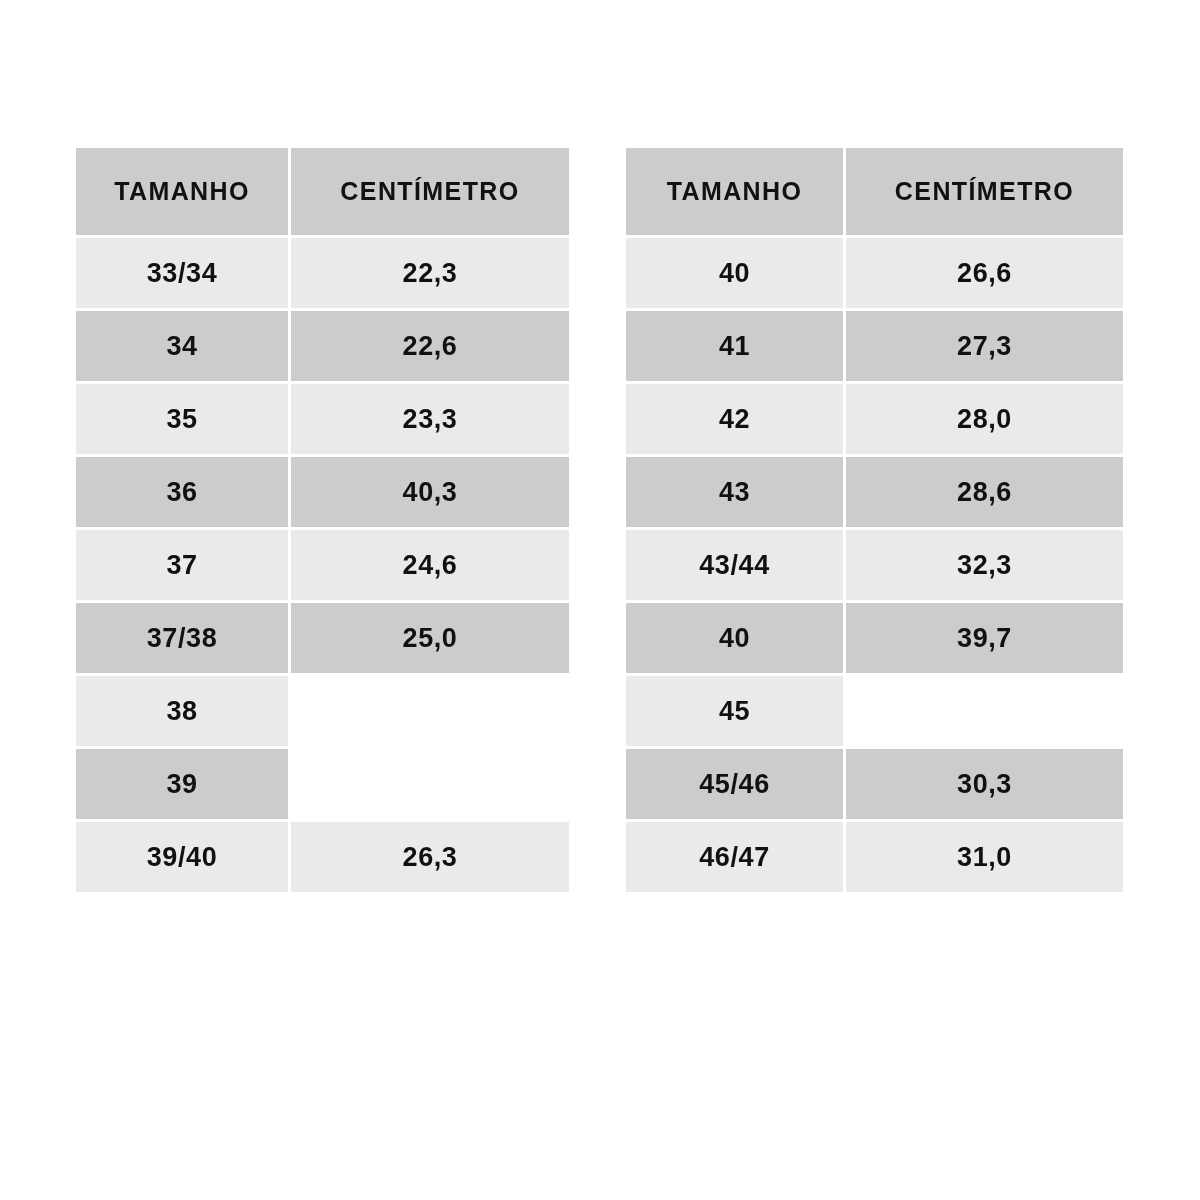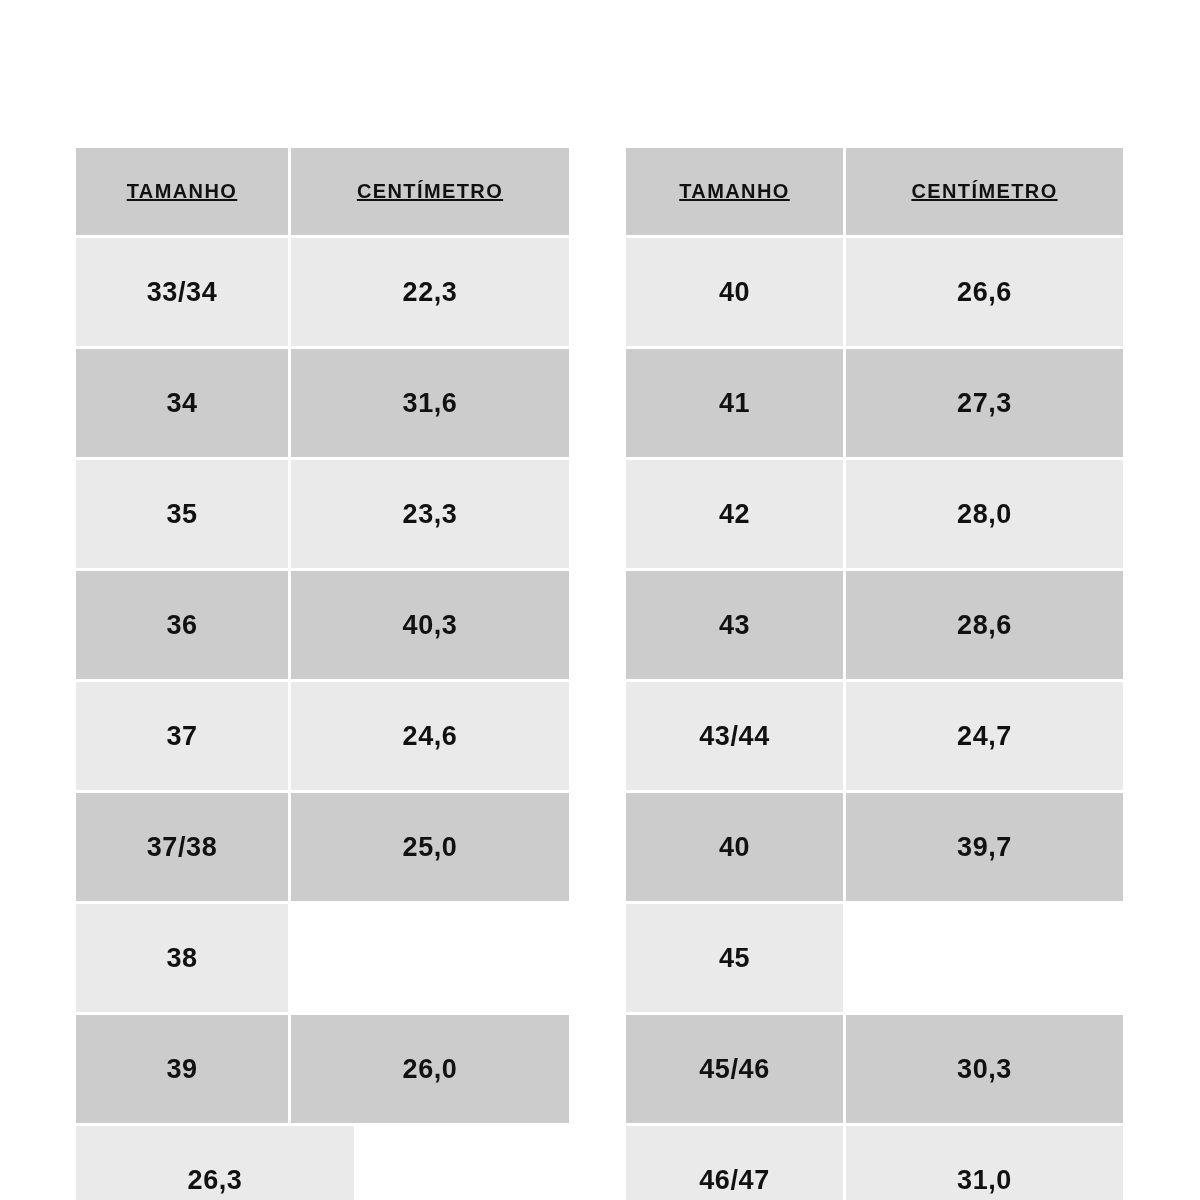--- a/index.html
+++ b/index.html
@@ -37,21 +37,21 @@
   }
 
   .size-table.table-right {
     left: 626px;
     width: 497px;
   }
 
   .table-row {
     display: flex;
     column-gap: 3px;
-    height: 108px;
+    height: 70px;
   }
 
   .table-row.header-row {
     height: 87px;
   }
 
   .cell {
     display: flex;
     align-items: center;
     justify-content: center;
@@ -66,23 +66,22 @@
   .table-left .cell.col-cm   { width: 278px; }
   .table-right .cell.col-size { width: 217px; }
   .table-right .cell.col-cm   { width: 277px; }
 
   
   .band-dark  { background: #cccccc; }
   .band-light { background: #eaeaea; }
 
   .header-row .cell {
     background: #cccccc;
-    font-size: 20px;
+    font-size: 25px;
     letter-spacing: 1.4px;
-    text-decoration: underline;
   }
 
   .data-row .cell {
     font-size: 27px;
     letter-spacing: 0.6px;
   }
 </style>
 </head>
 <body>
 
@@ -95,21 +94,21 @@
       <div class="cell col-cm">CENTÍMETRO</div>
     </div>
 
     <div class="table-row data-row">
       <div class="cell col-size band-light">33/34</div>
       <div class="cell col-cm band-light">22,3</div>
     </div>
 
     <div class="table-row data-row">
       <div class="cell col-size band-dark">34</div>
-      <div class="cell col-cm band-dark">31,6</div>
+      <div class="cell col-cm band-dark">22,6</div>
     </div>
 
     <div class="table-row data-row">
       <div class="cell col-size band-light">35</div>
       <div class="cell col-cm band-light">23,3</div>
     </div>
 
     <div class="table-row data-row">
       <div class="cell col-size band-dark">36</div>
       <div class="cell col-cm band-dark">40,3</div>
@@ -124,24 +123,24 @@
       <div class="cell col-size band-dark">37/38</div>
       <div class="cell col-cm band-dark">25,0</div>
     </div>
 
     <div class="table-row data-row">
       <div class="cell col-size band-light">38</div>
     </div>
 
     <div class="table-row data-row">
       <div class="cell col-size band-dark">39</div>
-      <div class="cell col-cm band-dark">26,0</div>
     </div>
 
     <div class="table-row data-row">
+      <div class="cell col-size band-light">39/40</div>
       <div class="cell col-cm band-light">26,3</div>
     </div>
 
   </div>
 
   <div class="size-table table-right">
 
     <div class="table-row header-row">
       <div class="cell col-size">TAMANHO</div>
       <div class="cell col-cm">CENTÍMETRO</div>
@@ -162,21 +161,21 @@
       <div class="cell col-cm band-light">28,0</div>
     </div>
 
     <div class="table-row data-row">
       <div class="cell col-size band-dark">43</div>
       <div class="cell col-cm band-dark">28,6</div>
     </div>
 
     <div class="table-row data-row">
       <div class="cell col-size band-light">43/44</div>
-      <div class="cell col-cm band-light">24,7</div>
+      <div class="cell col-cm band-light">32,3</div>
     </div>
 
     <div class="table-row data-row">
       <div class="cell col-size band-dark">40</div>
       <div class="cell col-cm band-dark">39,7</div>
     </div>
 
     <div class="table-row data-row">
       <div class="cell col-size band-light">45</div>
     </div>

